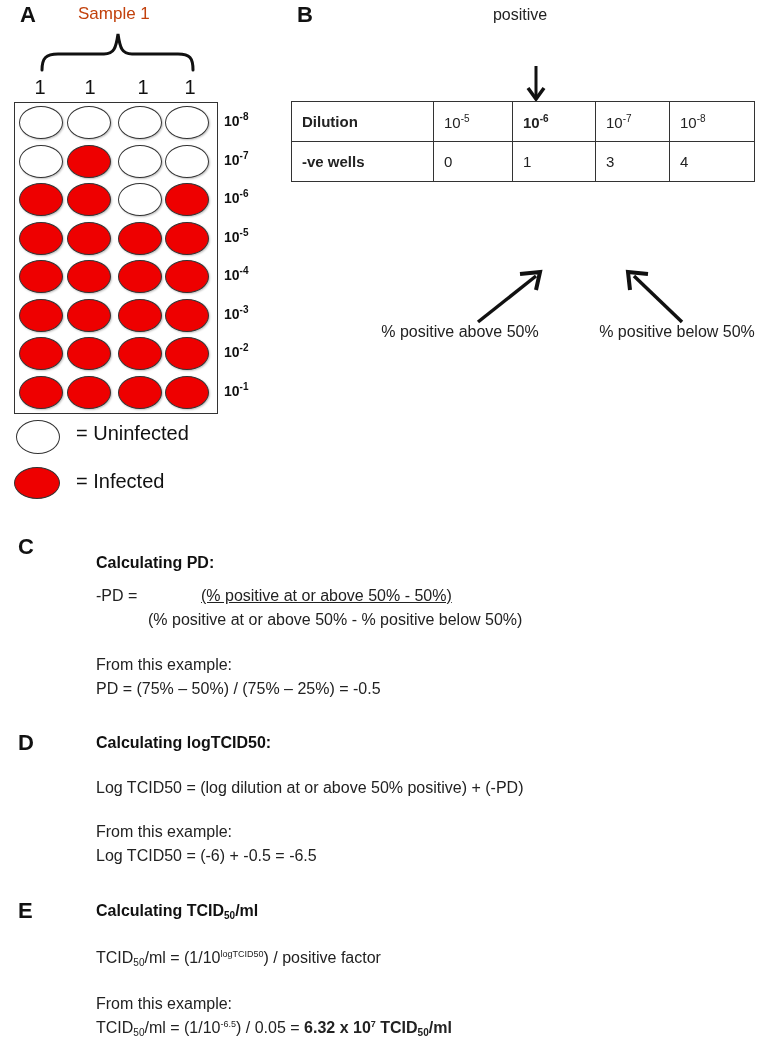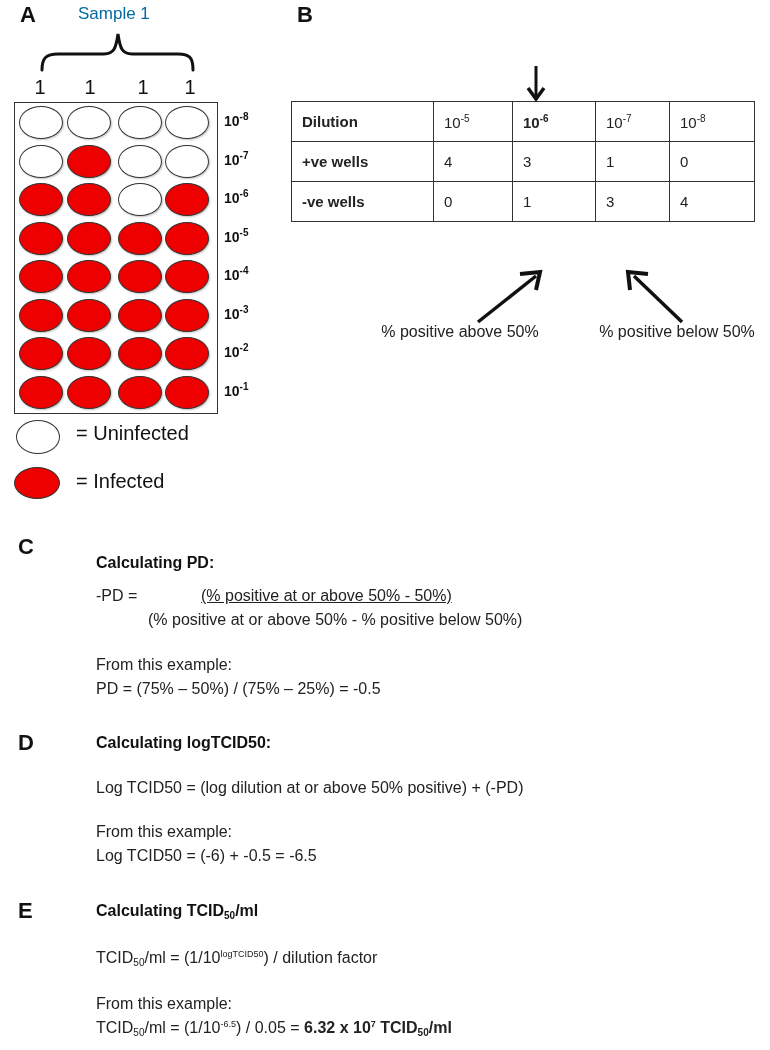--- a/index.html
+++ b/index.html
@@ -2,21 +2,21 @@
 <html><head>
 <meta charset="utf-8">
 <style>
   html, body { margin: 0; padding: 0; background: #ffffff; }
   body {
     width: 770px; height: 1050px; position: relative; overflow: hidden;
     font-family: "Liberation Sans", "DejaVu Sans", sans-serif; color: #222;
   }
   .abs { position: absolute; }
   .panel-letter { font-weight: bold; font-size: 22px; color: #111; }
-  .sample-label { font-size: 17px; color: #0369a1; }
+  .sample-label { font-size: 17px; color: #c2410c; }
   .col-num { font-size: 20px; color: #111; width: 20px; text-align: center; }
   .plate {
     left: 14px; top: 102px; width: 204px; height: 312px;
     border: 1.5px solid #333; box-sizing: border-box; background: #fff;
   }
   .well {
     position: absolute; width: 42px; height: 32px; border-radius: 50%;
     border: 1.3px solid #333; box-sizing: border-box;
     box-shadow: 1px 1px 2px rgba(0,0,0,0.25);
   }
@@ -112,42 +112,36 @@
     <div class="abs row-label" style="left: 224px; top: 380.5px;"><span>10</span><sup>-1</sup></div>
   </div>
 
 <div class="legend-well" style="left:16px; top:420px; width:44px; height:34px; background:#fff;"></div>
 <div class="abs legend-text" style="left:76px; top:422px;">= Uninfected</div>
 <div class="legend-well" style="left:14px; top:467px; width:46px; height:32px; background:#ee0000;"></div>
 <div class="abs legend-text" style="left:76px; top:470px;">= Infected</div>
 
 <div class="abs panel-letter" style="left:297px; top:2px;">B</div>
 <div class="abs annot" style="left:400px; top:4px; width:240px;">
+  <div style="margin-top:2px;">positive</div>
 </div>
 
 <svg class="abs" style="left:526px; top:64px;" width="20" height="38" viewBox="0 0 20 38">
   <line x1="10" y1="2" x2="10" y2="32" stroke="#111" stroke-width="3"></line>
   <path d="M2 24 L10 35 L18 24" fill="none" stroke="#111" stroke-width="3.5"></path>
 </svg>
 
 <table class="dil">
   <tbody>
       <tr>
     <td class="rowhead">Dilution</td>
     <td class="c1"><span>10</span><sup>-5</sup></td>
     <td class="c2 bold"><span>10</span><sup>-6</sup></td>
     <td class="c3"><span>10</span><sup>-7</sup></td>
     <td class="c4"><span>10</span><sup>-8</sup></td>
-  </tr>
-  <tr>
-    <td class="rowhead">+ve wells</td>
-    <td class="c1">4</td>
-    <td class="c2">3</td>
-    <td class="c3">1</td>
-    <td class="c4">0</td>
   </tr>
   <tr>
     <td class="rowhead">-ve wells</td>
     <td class="c1">0</td>
     <td class="c2">1</td>
     <td class="c3">3</td>
     <td class="c4">4</td>
   </tr>
 </tbody>
   </table>
@@ -176,18 +170,18 @@
 <div class="abs sec-title" style="left:96px; top:734px;">Calculating logTCID50:</div>
 <div class="abs txt" style="left:96px; top:779px;">Log TCID50 = (log dilution at or above 50% positive) + (-PD)</div>
 <div class="abs txt" style="left:96px; top:823px;">From this example:</div>
 <div class="abs txt" style="left:96px; top:847px;">Log TCID50 = (-6) + -0.5 = -6.5</div>
 
 <div class="abs panel-letter" style="left:18px; top:898px;">E</div>
 <div class="abs sec-title" style="left:96px; top:902px;">
   <span>Calculating TCID</span><sub>50</sub><span>/ml</span>
 </div>
 <div class="abs txt" style="left:96px; top:949px;">
-  <span>TCID</span><sub>50</sub><span>/ml = (1/10</span><sup>logTCID50</sup><span>) / dilution factor</span>
+  <span>TCID</span><sub>50</sub><span>/ml = (1/10</span><sup>logTCID50</sup><span>) / positive factor</span>
 </div>
 <div class="abs txt" style="left:96px; top:995px;">From this example:</div>
 <div class="abs txt" style="left:96px; top:1019px;">
   <span>TCID</span><sub>50</sub><span>/ml = (1/10</span><sup>-6.5</sup><span>) / 0.05 = </span><span class="b"><span>6.32 x 10</span><sup>7</sup><span> TCID</span><sub>50</sub><span>/ml</span></span>
 </div>
 
 </body></html>

